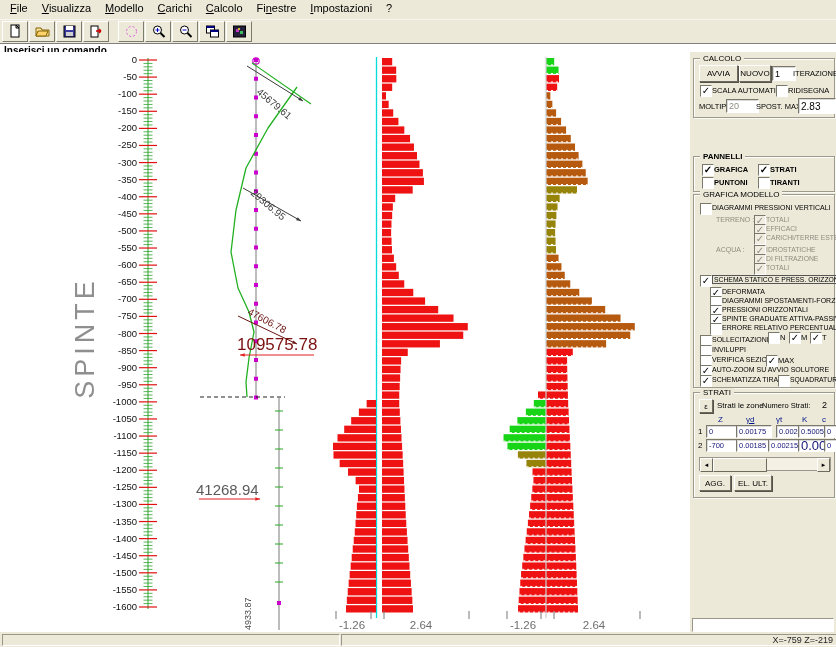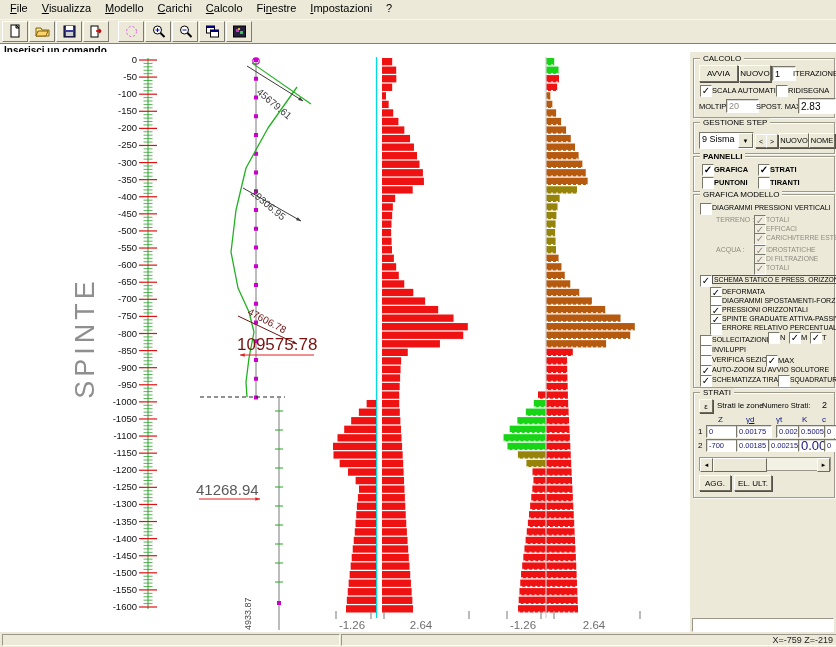--- a/index.html
+++ b/index.html
@@ -655,31 +655,20 @@
       <div class="lbl" style="left: 99px; top: 10px; font-size: 7.5px;">ITERAZIONE</div>
       <div class="cb" style="left: 6px; top: 26px;">✓</div>
       <div class="lbl" style="left: 18px; top: 27px; font-size: 7.5px;">SCALA AUTOMATICA</div>
       <div class="cb" style="left: 82px; top: 26px;"></div>
       <div class="lbl" style="left: 94px; top: 27px; font-size: 7.5px;">RIDISEGNA</div>
       <div class="lbl" style="left: 5px; top: 43px; font-size: 7.5px;">MOLTIP:</div>
       <div class="fld gray" style="left: 32px; top: 40px; width: 27px; height: 12px;">20</div>
       <div class="lbl" style="left: 62px; top: 43px; font-size: 7.5px;">SPOST. MAX:</div>
       <div class="fld" style="left: 104px; top: 39px; width: 32px; height: 14px; font-size: 10px;">2.83</div>
     </div>
-    <div class="gbox" style="left: 3px; top: 70px; width: 140px; height: 30px;">
-      <div class="gtitle">GESTIONE STEP</div>
-      <div class="combo" style="left: 5px; top: 9px; width: 53px; height: 15px;">
-        <div class="val">9 Sisma</div>
-        <div class="drop">▼</div>
-      </div>
-      <div class="btn" style="left: 61px; top: 11px; width: 10px; height: 12px; font-size: 7px;">&lt;</div>
-      <div class="btn" style="left: 72px; top: 11px; width: 10px; height: 12px; font-size: 7px;">&gt;</div>
-      <div class="btn" style="left: 85px; top: 10px; width: 28px; height: 13px; font-size: 7.5px;">NUOVO</div>
-      <div class="btn" style="left: 115px; top: 10px; width: 24px; height: 13px; font-size: 7.5px;">NOME</div>
-    </div>
     <div class="gbox" style="left: 3px; top: 104px; width: 140px; height: 34px; font-weight: bold;">
       <div class="gtitle">PANNELLI</div>
       <div class="cb" style="left: 8px; top: 7px;">✓</div>
       <div class="lbl" style="left: 20px; top: 8px; font-size: 7.5px;">GRAFICA</div>
       <div class="cb" style="left: 64px; top: 7px;">✓</div>
       <div class="lbl" style="left: 76px; top: 8px; font-size: 7.5px;">STRATI</div>
       <div class="cb" style="left: 8px; top: 20px;"></div>
       <div class="lbl" style="left: 20px; top: 21px; font-size: 7.5px;">PUNTONI</div>
       <div class="cb" style="left: 64px; top: 20px;"></div>
       <div class="lbl" style="left: 76px; top: 21px; font-size: 7.5px;">TIRANTI</div>

